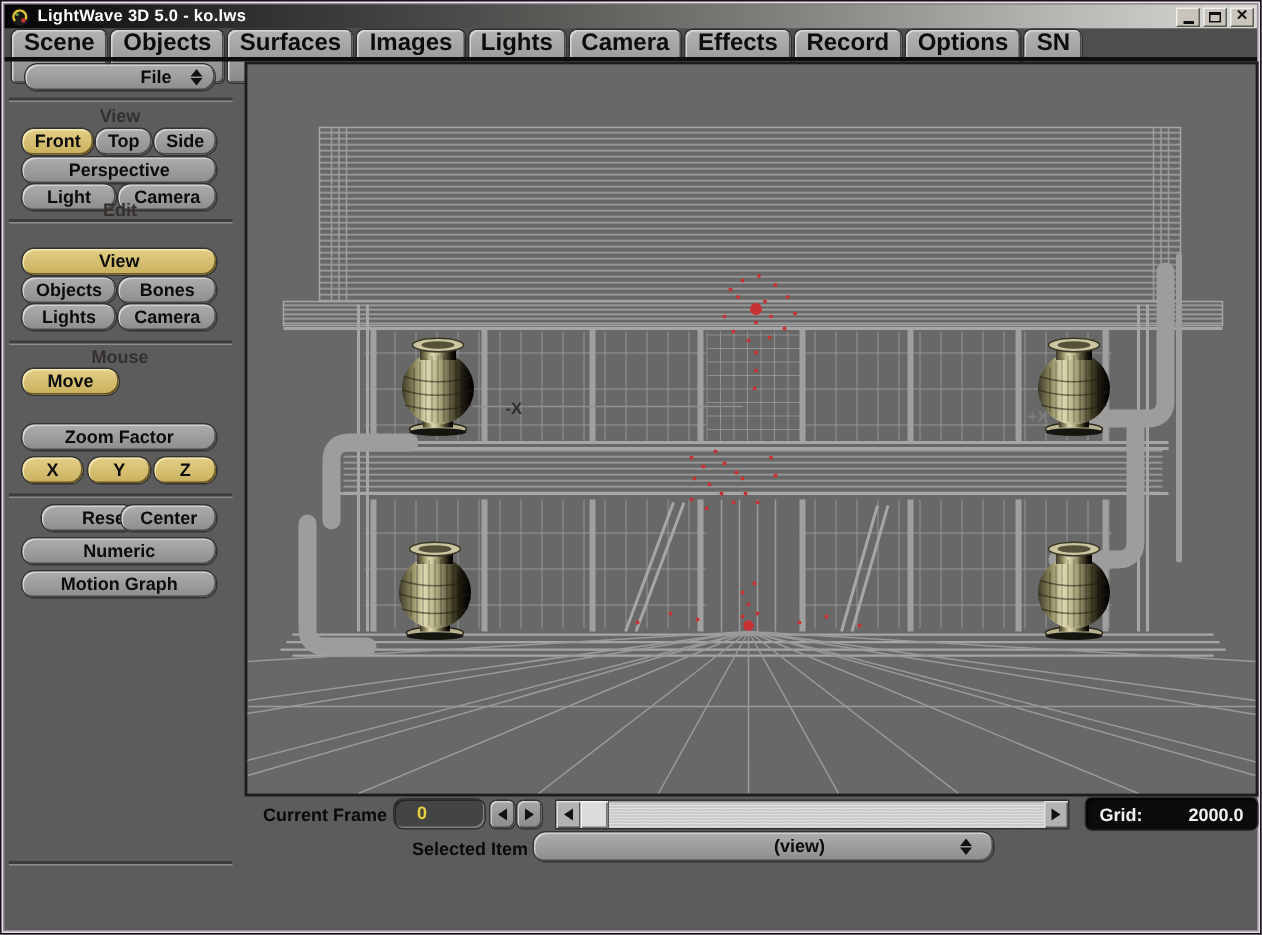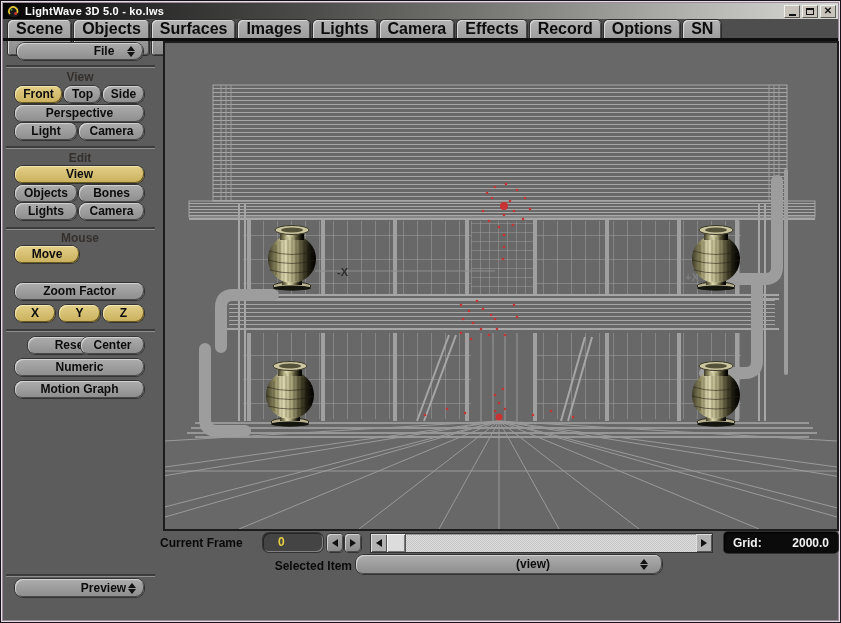--- a/index.html
+++ b/index.html
@@ -110,21 +110,21 @@
 
   <div class="seclabel" style="top:70px;">View</div>
   <div class="btn active" style="left:15px;top:86px;width:47px;">Front</div>
   <div class="btn" style="left:64px;top:86px;width:37px;">Top</div>
   <div class="btn" style="left:103px;top:86px;width:41px;">Side</div>
   <div class="btn" style="left:15px;top:105px;width:129px;">Perspective</div>
   <div class="btn" style="left:15px;top:123px;width:62px;">Light</div>
   <div class="btn" style="left:79px;top:123px;width:65px;">Camera</div>
 
   <div class="sep" style="top:146px;"></div>
-  <div class="seclabel" style="top:151px;">Edit</div>
+  <div class="seclabel" style="top:133px;">Edit</div>
   <div class="btn active" style="left:15px;top:166px;width:129px;">View</div>
   <div class="btn" style="left:15px;top:185px;width:62px;">Objects</div>
   <div class="btn" style="left:79px;top:185px;width:65px;">Bones</div>
   <div class="btn" style="left:15px;top:203px;width:62px;">Lights</div>
   <div class="btn" style="left:79px;top:203px;width:65px;">Camera</div>
 
   <div class="sep" style="top:227px;"></div>
   <div class="seclabel" style="top:231px;">Mouse</div>
   <div class="btn active" style="left:15px;top:246px;width:64px;">Move</div>
 
@@ -133,27 +133,20 @@
   <div class="btn active" style="left:59px;top:305px;width:41px;">Y</div>
   <div class="btn active" style="left:103px;top:305px;width:41px;">Z</div>
 
   <div class="sep" style="top:329px;"></div>
   <div class="btn" style="left:28px;top:337px;width:62px;padding-left:24px;">Reset</div>
   <div class="btn" style="left:81px;top:337px;width:63px;">Center</div>
   <div class="btn" style="left:15px;top:381px;width:129px;">Motion Graph</div>
   <div class="btn" style="left:15px;top:359px;width:129px;">Numeric</div>
 
   <div class="sep" style="top:574px;"></div>
-  <div class="dropdown" style="left:15px;top:579px;width:129px;height:18px;line-height:18px;">
-    <span>Preview</span>
-    <span class="updn" style="top:4px;">
-        <span class="tri-up"></span>
-        <span class="tri-dn"></span>
-      </span>
-  </div>
 
   <div class="viewport">
     <svg width="672" height="486" viewBox="0 0 672 486">
       <defs>
         <pattern id="hl4" width="8" height="4" patternUnits="userSpaceOnUse">
             <rect x="0" y="1" width="8" height="1" fill="#a6a6a6"></rect>
           </pattern>
         <pattern id="hl3" width="8" height="3" patternUnits="userSpaceOnUse">
             <rect x="0" y="1" width="8" height="1" fill="#a9a9a9"></rect>
           </pattern>
@@ -283,21 +276,21 @@
           <circle cx="368" cy="372" r="1.3"></circle>
           <circle cx="282" cy="366" r="1.3"></circle>
         <circle cx="386" cy="368" r="1.3"></circle>
           <circle cx="260" cy="372" r="1.3"></circle>
           <circle cx="408" cy="374" r="1.3"></circle>
         <circle cx="334" cy="374" r="3.5"></circle>
       </g>
     </svg>
   </div>
 
-  <div class="blabel" style="left:160px;top:536px;width:98px;">Current Frame</div>
+  <div class="blabel" style="left:160px;top:536px;width:98px;text-align:right;">Current Frame</div>
   <div class="framefield">0</div>
   <div class="stepbtn" style="left:327px;">
       <span class="tri-l"></span>
     </div>
   <div class="stepbtn" style="left:345px;">
       <span class="tri-r"></span>
     </div>
 
   <div class="scrollbar">
     <div class="sb-arrow">

